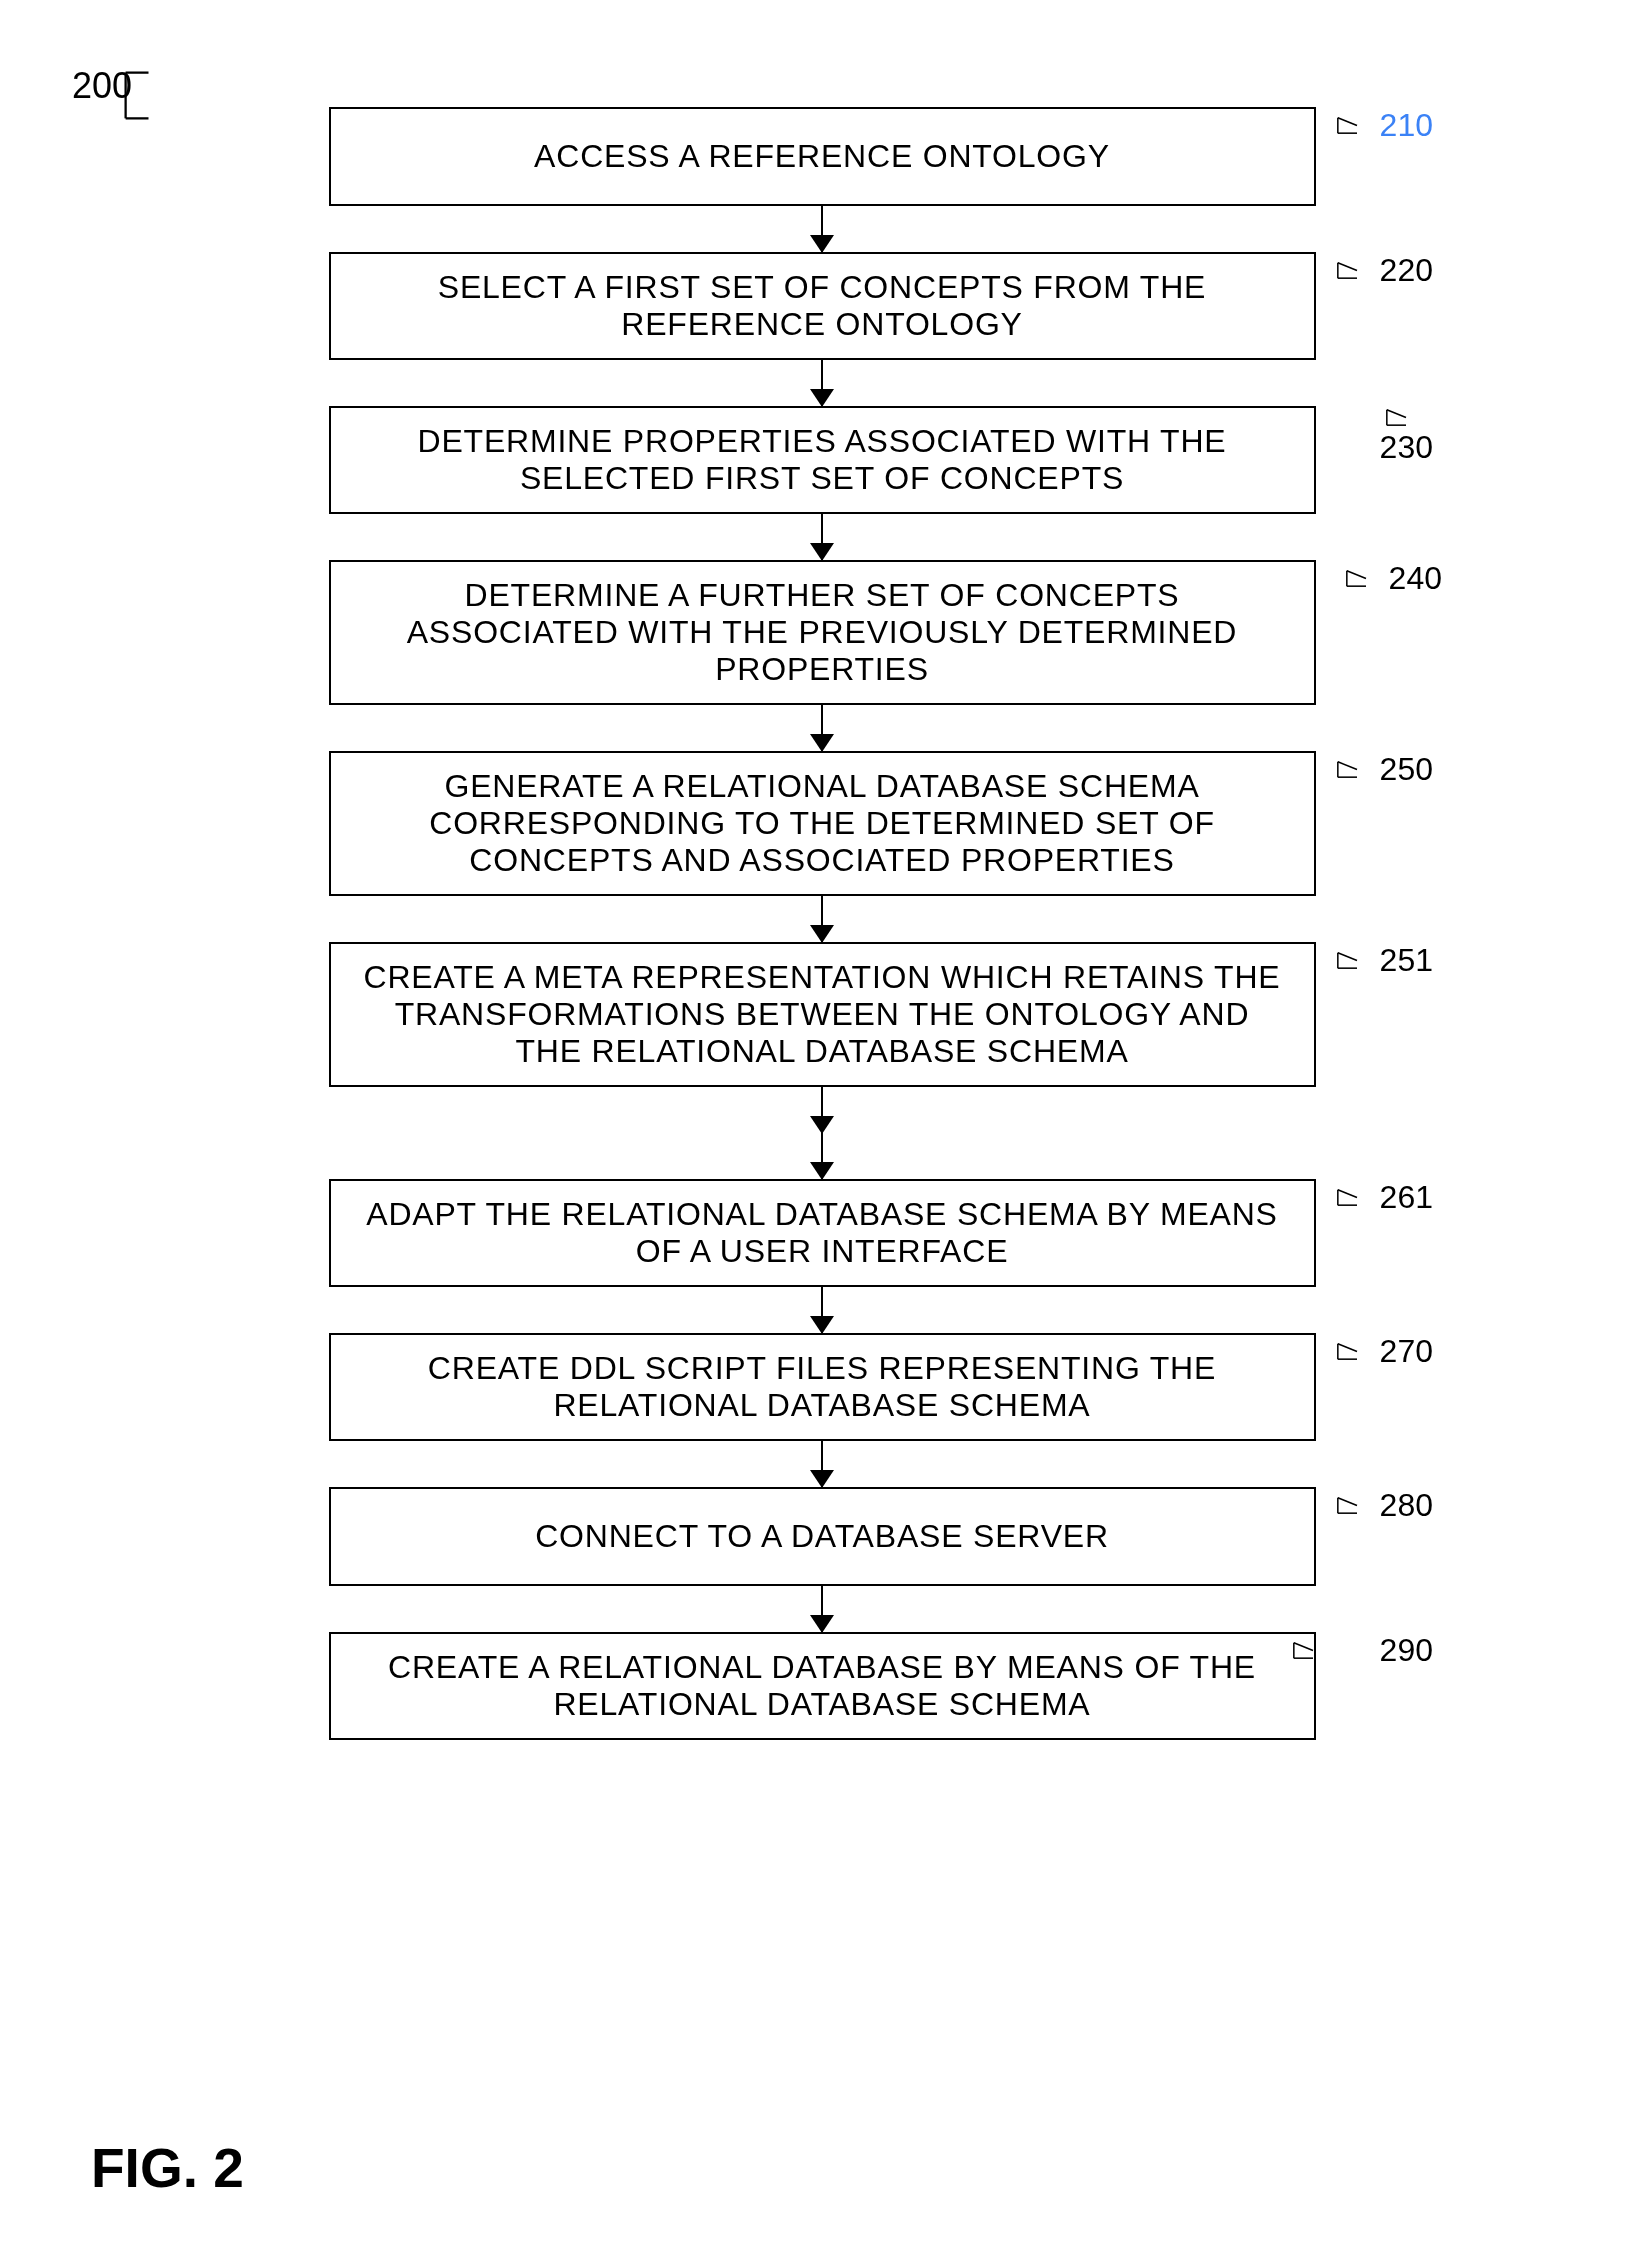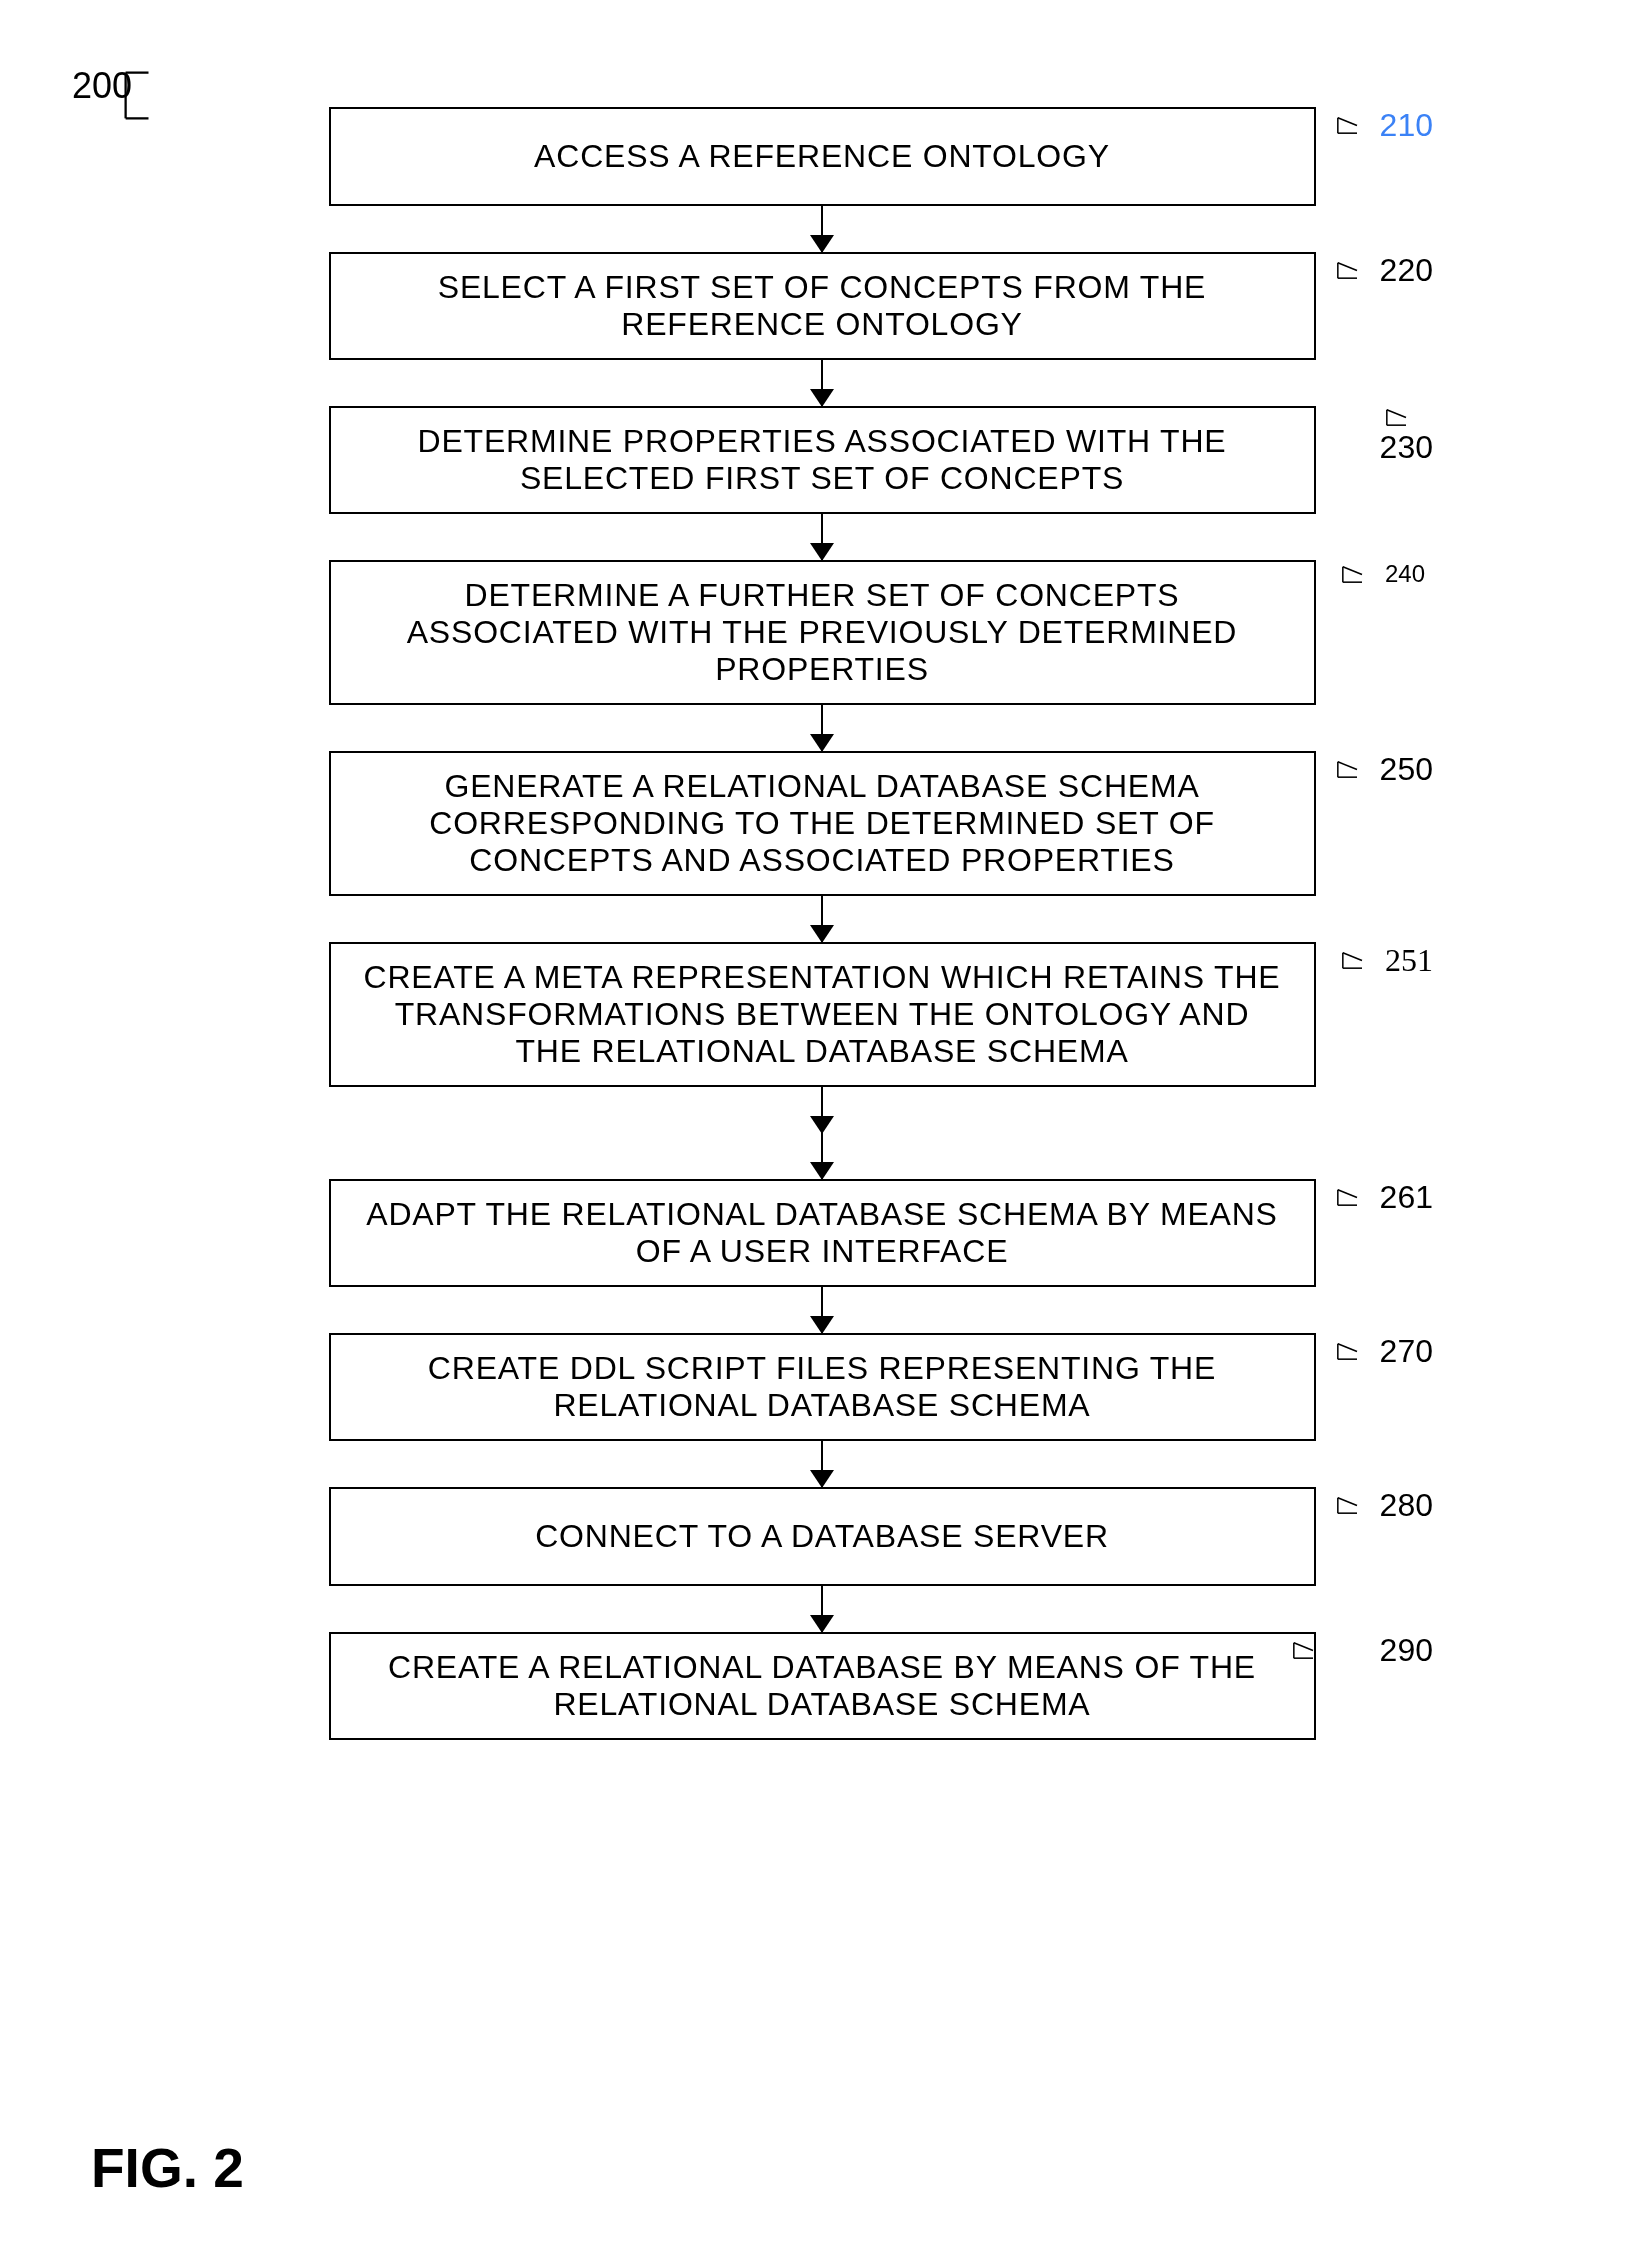--- a/index.html
+++ b/index.html
@@ -143,21 +143,21 @@
         <span>230</span>
       </div>
     </div>
 
     <div class="arrow-down"></div>
 
     <div class="label-line">
       <div class="step-box">
         <span>DETERMINE A FURTHER SET OF CONCEPTS ASSOCIATED WITH THE PREVIOUSLY DETERMINED PROPERTIES</span>
       </div>
-      <div style="position:absolute; right:219px; font-size:24px; color:#000; font-family:Arial,sans-serif; display:flex; align-items:center;">
+      <div style="position:absolute; right:202px; font-size:32px; color:#000; font-family:Arial,sans-serif; display:flex; align-items:center;">
         <svg width="46" height="23" viewBox="0 0 60 30">
             <line x1="30" y1="15" x2="5" y2="5" stroke="#000" stroke-width="2"></line>
             <line x1="5" y1="5" x2="5" y2="25" stroke="#000" stroke-width="2"></line>
             <line x1="5" y1="25" x2="30" y2="25" stroke="#000" stroke-width="2"></line>
           </svg>
         <span>240</span>
       </div>
     </div>
 
     <div class="arrow-down"></div>
@@ -175,21 +175,21 @@
         <span>250</span>
       </div>
     </div>
 
     <div class="arrow-down"></div>
 
     <div class="label-line">
       <div class="step-box">
         <span>CREATE A META REPRESENTATION WHICH RETAINS THE TRANSFORMATIONS BETWEEN THE ONTOLOGY AND THE RELATIONAL DATABASE SCHEMA</span>
       </div>
-      <div style="position:absolute; right:211px; font-size:32px; color:#000; font-family:Liberation Serif, serif; display:flex; align-items:center;">
+      <div style="position:absolute; right:211px; font-size:32px; color:#000; font-family:Liberation Sans, sans-serif; display:flex; align-items:center;">
         <svg width="46" height="23" viewBox="0 0 60 30">
             <line x1="30" y1="15" x2="5" y2="5" stroke="#000" stroke-width="2"></line>
             <line x1="5" y1="5" x2="5" y2="25" stroke="#000" stroke-width="2"></line>
             <line x1="5" y1="25" x2="30" y2="25" stroke="#000" stroke-width="2"></line>
           </svg>
         <span>251</span>
       </div>
     </div>
 
     <div class="arrow-down"></div>

